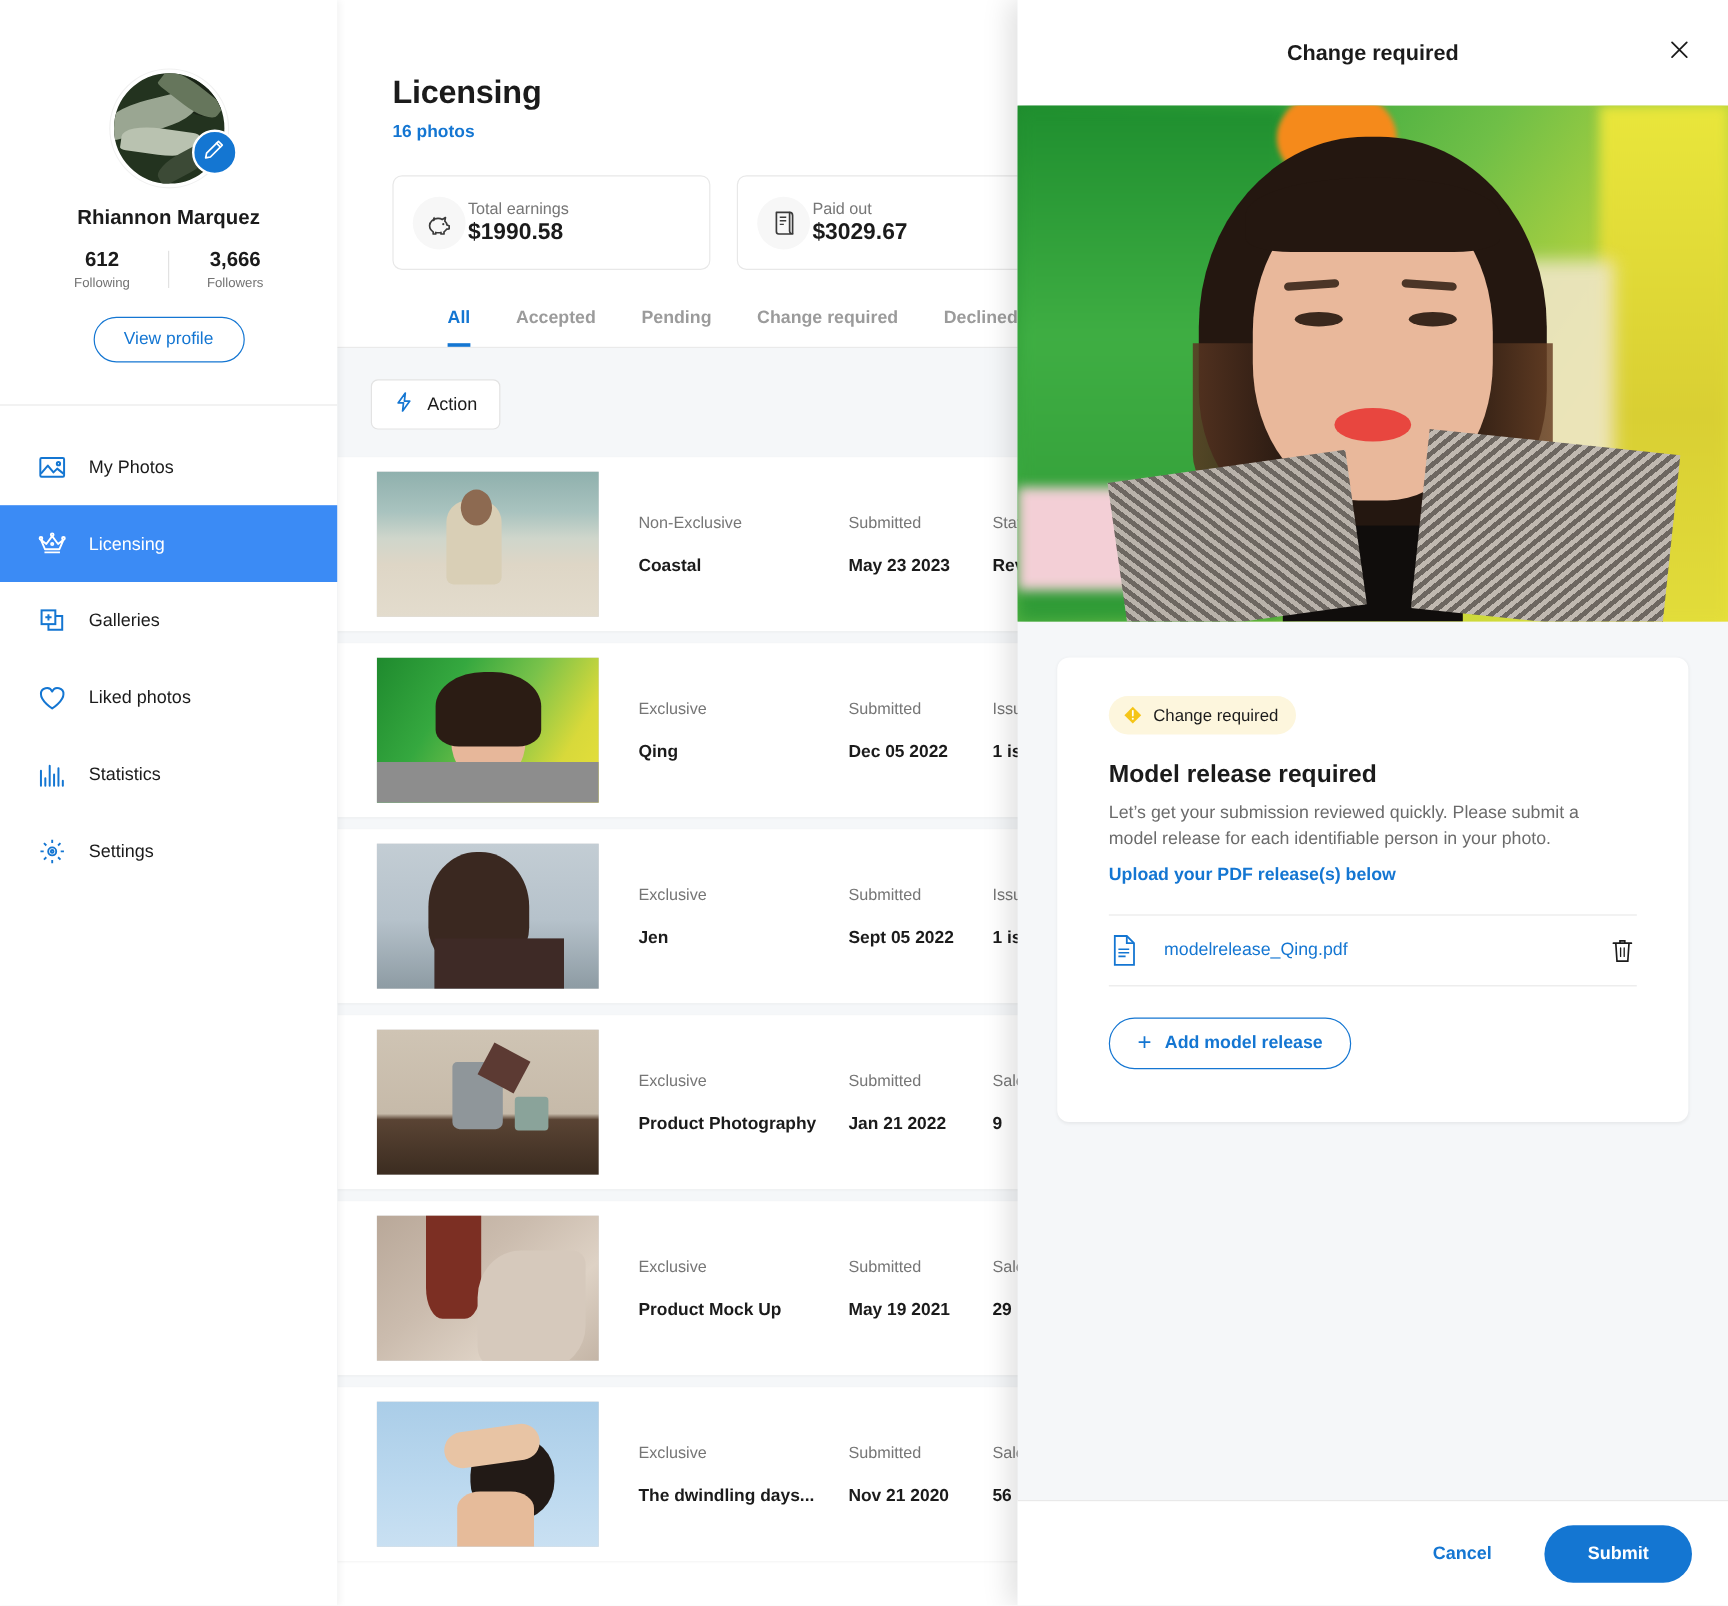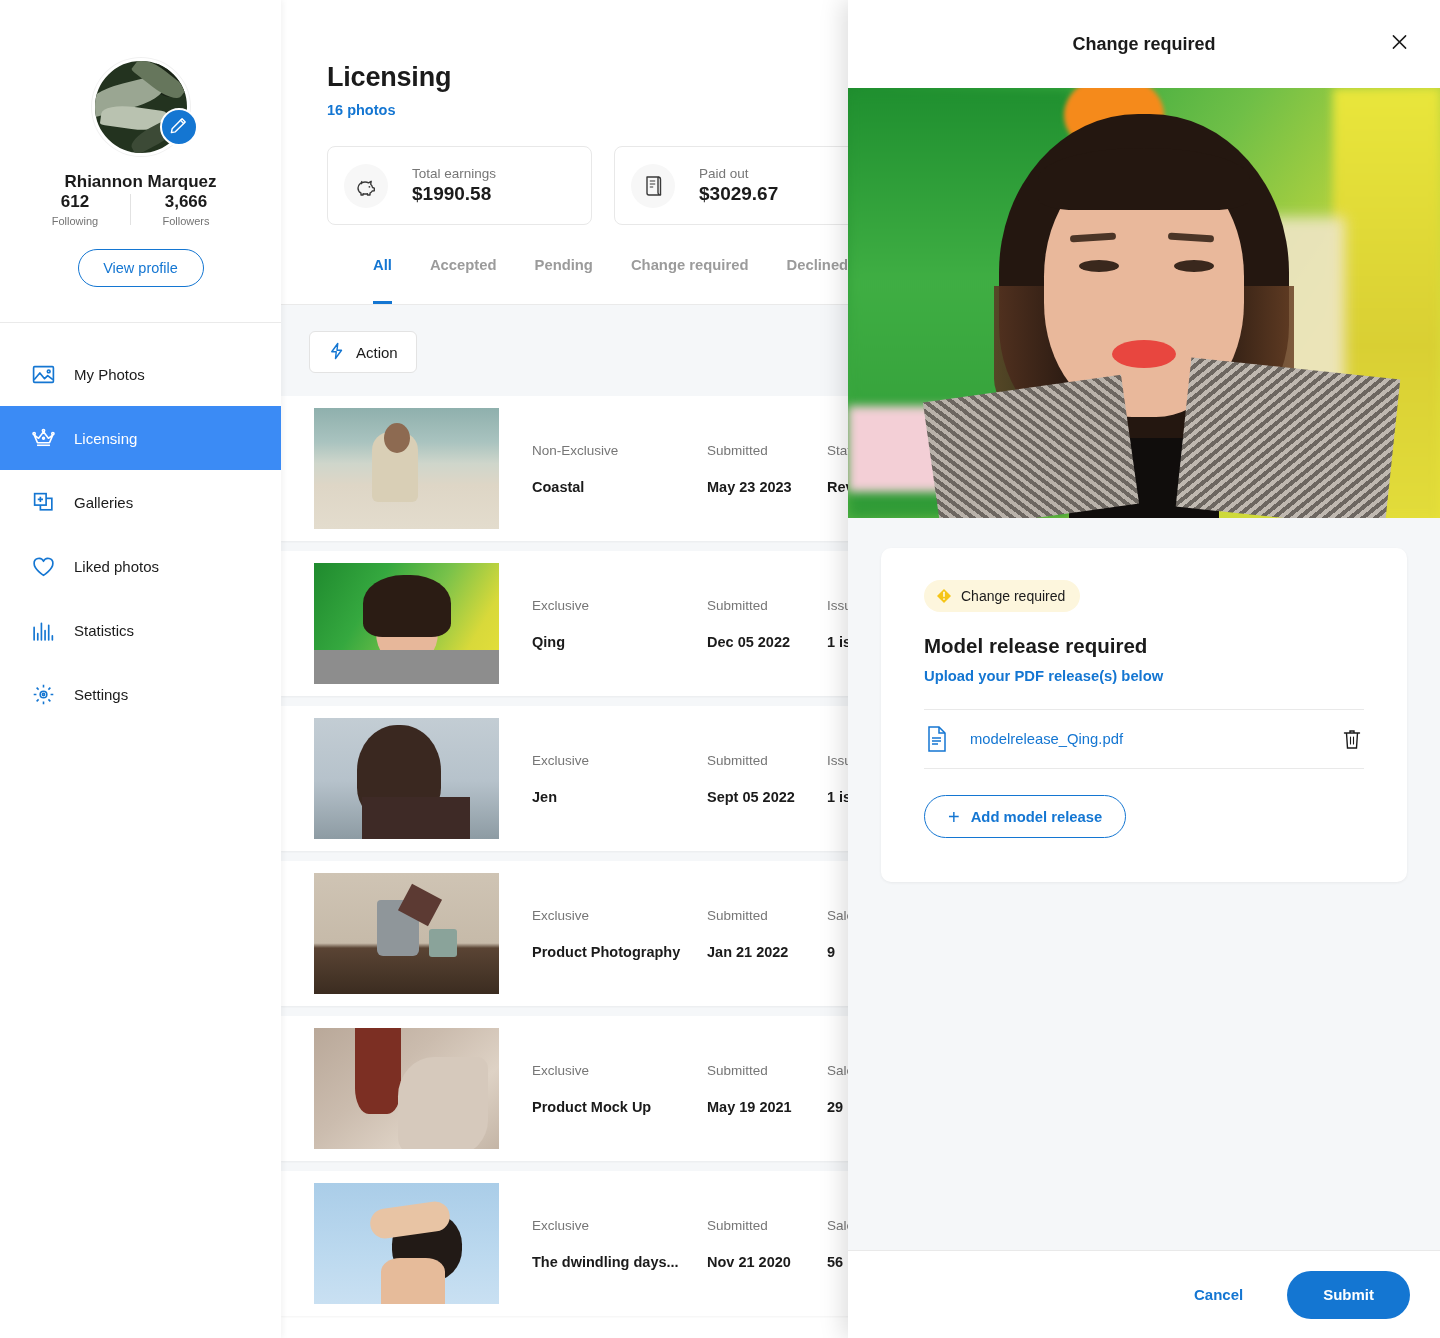--- a/index.html
+++ b/index.html
@@ -35,21 +35,21 @@
   .avatar .leafD { width: 50px; height: 18px; background: #3c4a36; left: 34px; top: 66px; transform: rotate(-28deg); }
   .avatar .dark1 { position:absolute; width: 40px; height: 40px; background:#1a2417; border-radius:50%; right:-4px; top:-4px; }
   .edit-badge {
     position: absolute; right: -8px; bottom: 10px;
     width: 38px; height: 38px; border-radius: 50%;
     background: #1476d2; display: flex; align-items: center; justify-content: center;
     border: 2px solid #fff;
   }
   .edit-badge svg { width: 19px; height: 19px; }
   .profile-name { margin-top: 16px; font-size: 17px; font-weight: 700; color: #1b1b1b; }
-  .stats { display: flex; justify-content: flex-start; margin-top: 0; }
+  .stats { display: flex; justify-content: center; margin-top: 15px; }
   .stat { width: 110px; }
   .stat .num { font-size: 17px; font-weight: 700; color: #1b1b1b; }
   .stat .lbl { font-size: 11px; color: #737373; margin-top: 3px; }
   .stat-div { width: 1px; background: #e2e2e2; margin: 2px 0; }
   .view-profile {
     margin: 22px auto 0; display: block;
     width: 126px; height: 38px; border-radius: 19px;
     border: 1.6px solid #1476d2; background: #fff;
     color: #1476d2; font-size: 14.5px; font-weight: 400;
     font-family: "Liberation Sans", sans-serif; cursor: pointer;
@@ -71,35 +71,35 @@
     position: absolute; left: 281px; top: 0; width: 1159px; height: 1338px;
     background: #ffffff; overflow: hidden;
   }
   .main-head { padding: 62px 0 0 46px; background:#ffffff; }
   .page-title { font-size: 27px; font-weight: 700; color: #1b1b1b; letter-spacing: -0.2px; }
   .photo-count { margin-top: 9px; font-size: 14.5px; font-weight: 700; color: #1476d2; cursor: pointer; }
   .cards { display: flex; gap: 22px; margin-top: 28px; }
   .stat-card {
     width: 265px; height: 79px; border: 1px solid #e8e8e8; border-radius: 8px;
     background: #fff; display: flex; align-items: center; padding: 0 16px;
-    gap: 24px; position: relative;
+    gap: 2px; position: relative;
   }
   .stat-card .circ {
     width: 44px; height: 44px; border-radius: 50%; background: #f7f7f7;
     display: flex; align-items: center; justify-content: center; flex: 0 0 44px;
   }
   .stat-card .circ svg { width: 24px; height: 24px; }
   .stat-card .sc-label { font-size: 13.5px; color: #767676; }
   .stat-card .sc-value { font-size: 19px; font-weight: 700; color: #1b1b1b; margin-top: 2px; }
   .stat-card .chev { position: absolute; right: 14px; top: 50%; transform: translateY(-50%); }
   .stat-card .chev svg { width: 18px; height: 18px; }
 
   .tabs { display: flex; gap: 38px; margin: 32px 0 0 46px; }
   .tab {
-    font-size: 14.8px; font-weight: 700; color: #9b9b9b; padding-bottom: 28px;
+    font-size: 14.8px; font-weight: 700; color: #9b9b9b; padding-bottom: 13px;
     cursor: pointer; white-space: nowrap;
   }
   .tab.active { color: #1476d2; border-bottom: 3px solid #1476d2; }
   .tabs-underline { height: 1px; background: #eaeaea; }
 
   .list-area { background: #f5f7f9; padding: 26px 0 0 0; min-height: 1000px; }
   .action-btn {
     margin-left: 28px; display: inline-flex; align-items: center; gap: 10px;
     height: 42px; padding: 0 18px; background: #fff; border: 1px solid #e3e3e3;
     border-radius: 6px; cursor: pointer; font-size: 15px; color: #1b1b1b;
@@ -538,20 +538,21 @@
           <span class="diamond">
             <svg viewBox="0 0 24 24">
                 <path d="M12 1.5l10.5 10.5L12 22.5 1.5 12z" fill="#f5c518"></path>
                 <path d="M12 6.5v6" stroke="#fff" stroke-width="2.2" stroke-linecap="round"></path>
                 <circle cx="12" cy="16.5" r="1.3" fill="#fff"></circle>
               </svg>
           </span>
           <span class="badge-text">Change required</span>
         </div>
         <div class="req-title">Model release required</div>
+        <div class="req-desc">Let’s get your submission reviewed quickly. Please submit a model release for each identifiable person in your photo.</div>
         <a class="req-link">Upload your PDF release(s) below</a>
 
         <div class="file-row">
           <span class="pdf-ico">
             <svg viewBox="0 0 22 26" fill="none" stroke="#1476d2" stroke-width="1.5">
               <path d="M3 1h10l6 6v18H3z" fill="#fff"></path>
                 <path d="M13 1v6h6"></path>
               <path d="M6 12h9M6 15h9M6 18h6" stroke-width="1.3"></path>
             </svg>
           </span>

